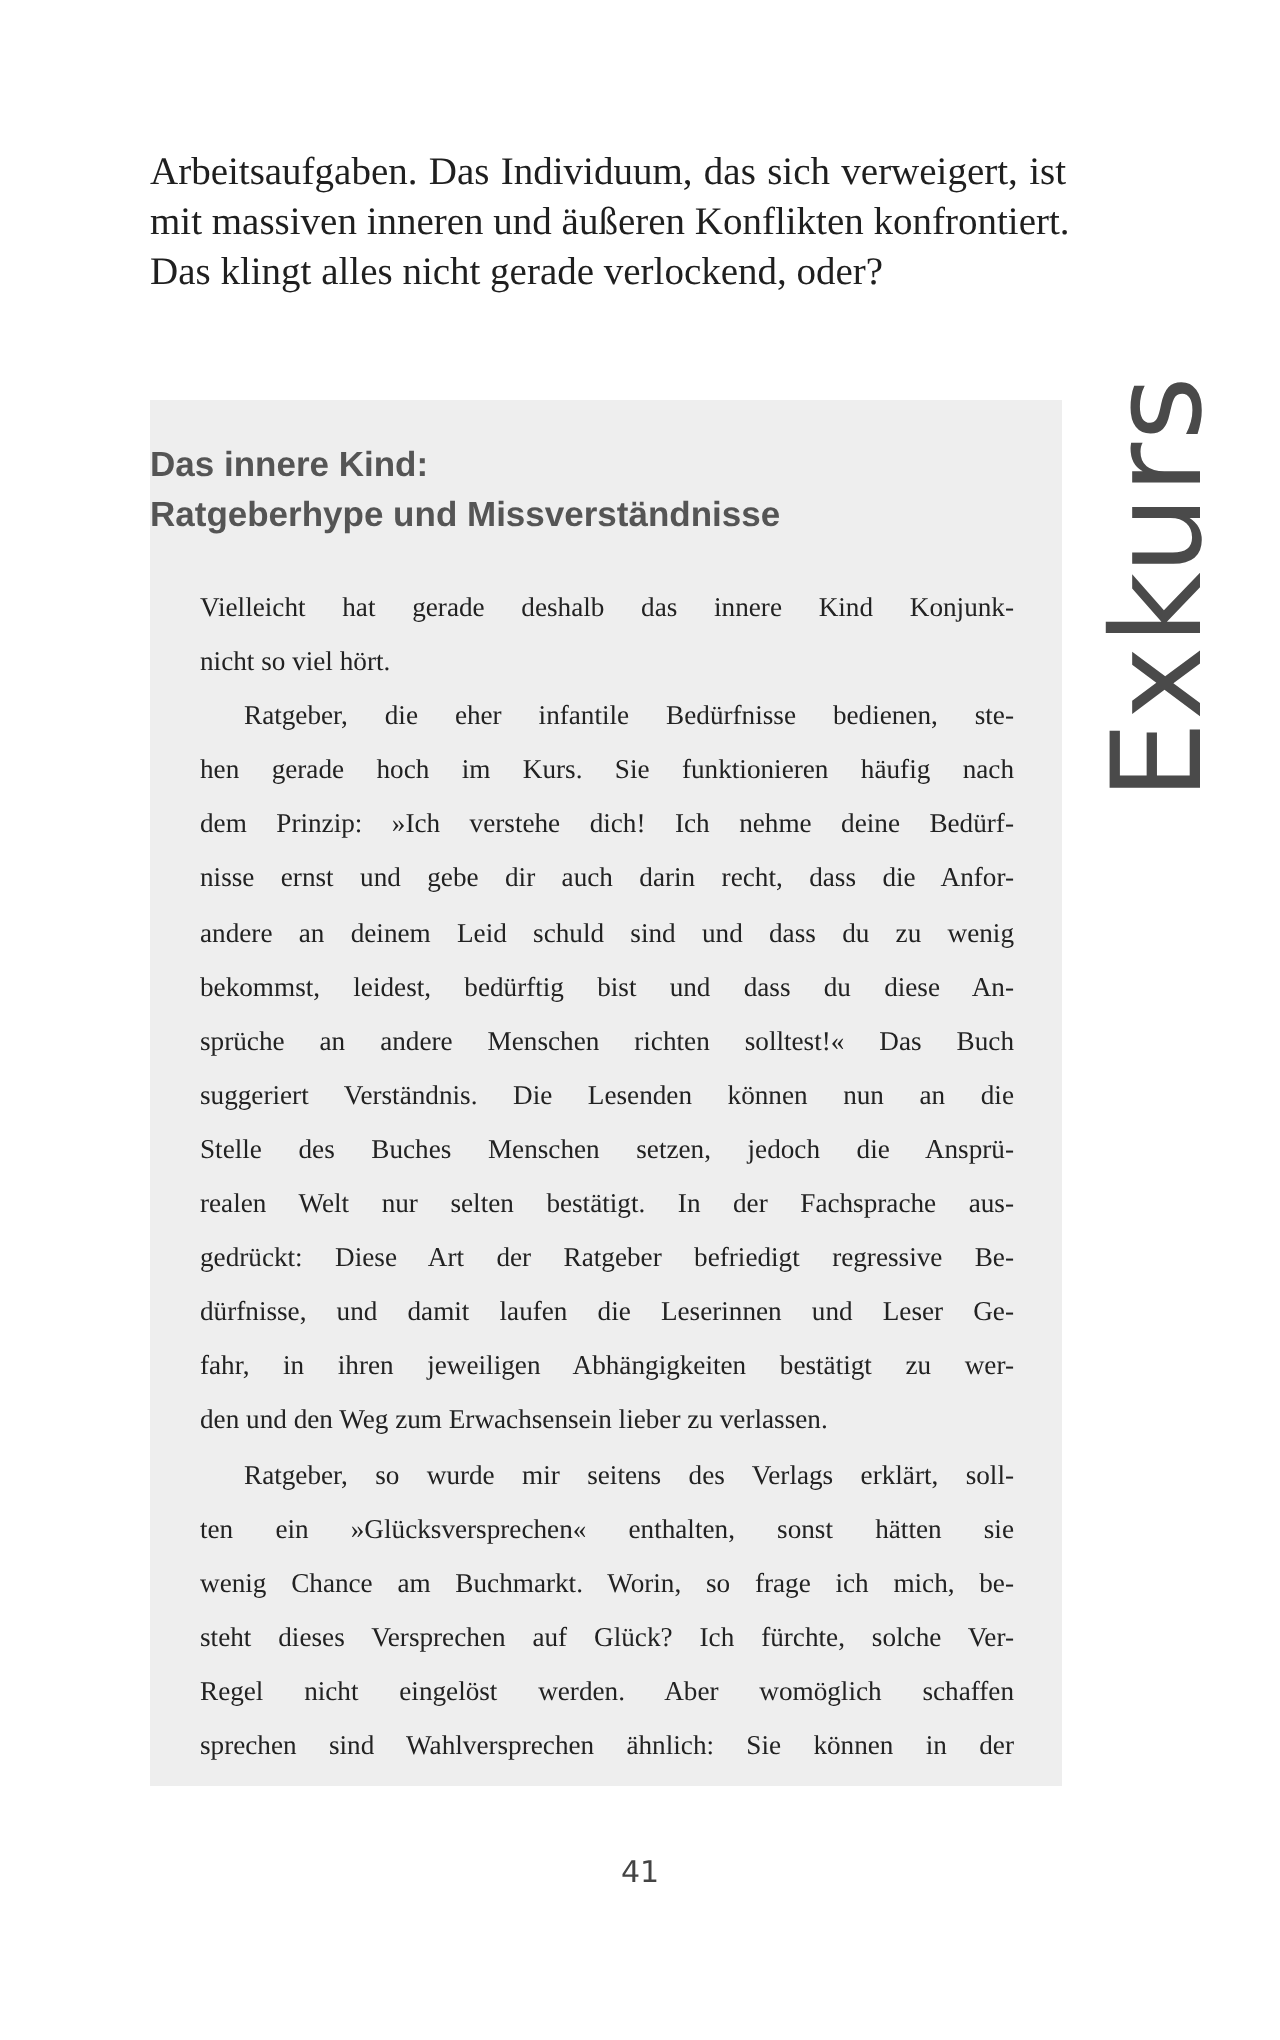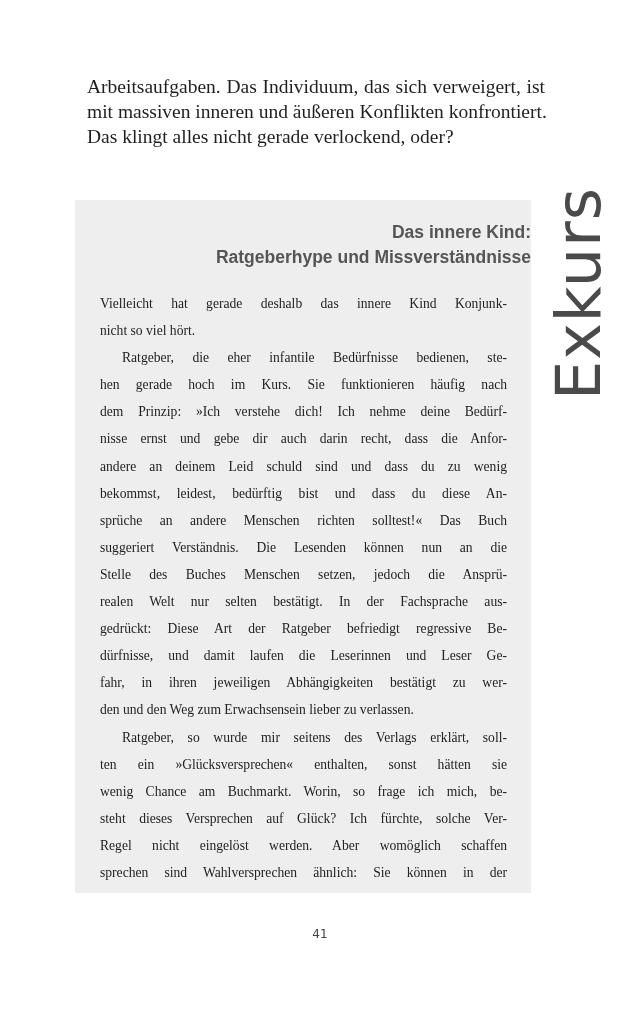--- a/index.html
+++ b/index.html
@@ -2,33 +2,32 @@
 <html><head>
 <meta charset="utf-8">
 <style>
   html, body { margin:0; padding:0; background:#ffffff; }
   body { width:640px; height:1020px; position:relative; overflow:hidden; }
   .intro {
     position:absolute; left:75px; top:74px; width:458px;
     font-family:"Liberation Serif", "DejaVu Serif", serif;
     font-size:19.5px; line-height:25px; color:#1f1f1f;
     text-align:justify;
-    margin-left:12px;
   }
   .intro .line { display:block; text-align:justify; text-align-last:justify; white-space:nowrap; }
   .intro .line.last { text-align-last:left; }
   .box {
     position:absolute; left:75px; top:200px; width:456px; height:693px;
     background:#eeeeee;
   }
   .box-title {
     position:absolute; left:0; right:0; top:20px;
     font-family:"Liberation Sans", "DejaVu Sans", sans-serif;
     font-weight:bold; font-size:17.5px; line-height:25px;
-    color:#555555; text-align:right;
+    color:#555555; text-align:left;
   }
   .box-title span { display:block; }
   .box-body {
     position:absolute; left:25px; top:90px; width:407px;
     font-family:Liberation Serif, serif;
     font-size:13.6px; line-height:27.1px; color:#222222;
   }
   .box-body .ln { display:block; white-space:nowrap; text-align:justify; text-align-last:justify; }
   .box-body .ln.last { text-align-last:left; }
   .box-body .ln.indent { padding-left:22px; }
@@ -36,21 +35,21 @@
     position:absolute; left:548px; top:400px;
     transform-origin:left top; transform:rotate(-90deg);
     font-family:"DejaVu Sans", "Liberation Sans", sans-serif;
     font-size:62px; line-height:62px; color:#4a4a4a; letter-spacing:1px;
     white-space:nowrap;
   }
   .page-num {
     position:absolute; left:0; width:640px; top:927px;
     text-align:center;
     font-family:"DejaVu Sans", "Liberation Sans", sans-serif;
-    font-size:12px; color:#444444;
+    font-size:15px; color:#444444;
   }
 </style>
 </head>
 <body>
 
 <div class="intro">
   <span class="line">Arbeitsaufgaben. Das Individuum, das sich verweigert, ist</span>
   <span class="line">mit massiven inneren und äußeren Konflikten konfrontiert.</span>
   <span class="line last">Das klingt alles nicht gerade verlockend, oder?</span>
 </div>

